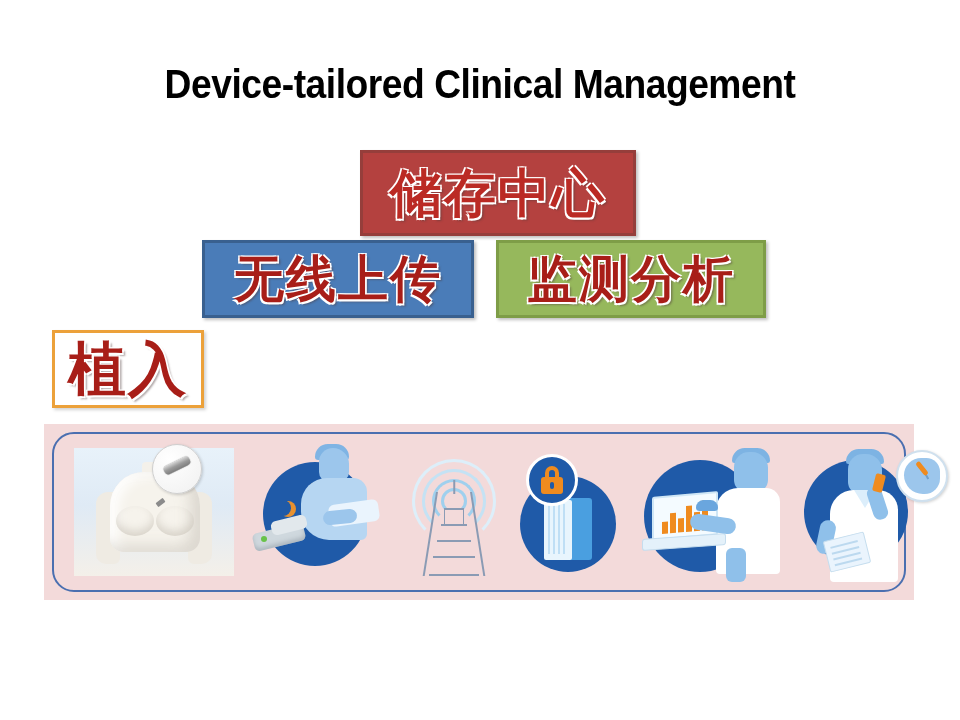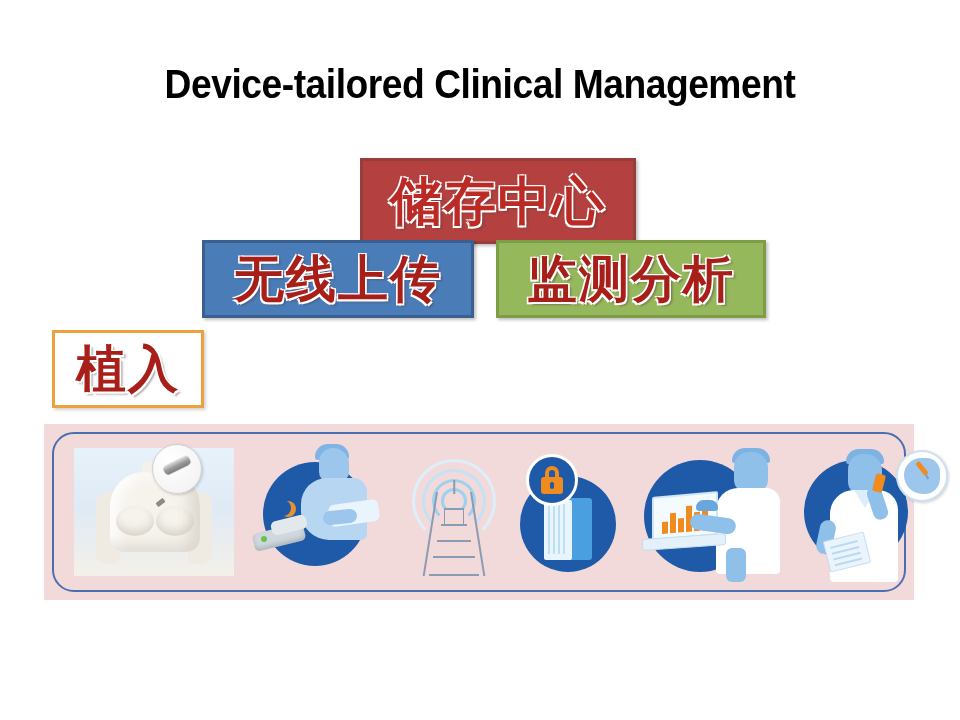--- a/index.html
+++ b/index.html
@@ -37,21 +37,21 @@
     text-shadow:
       -1.5px -1.5px 0 #ffffff,
        1.5px -1.5px 0 #ffffff,
       -1.5px  1.5px 0 #ffffff,
        1.5px  1.5px 0 #ffffff,
        3px 3px 2px rgba(80,60,60,0.45);
   }
 
   
   #stage-storage{
-    left:360px;top:158px;width:276px;height:86px;
+    left:360px;top:150px;width:276px;height:86px;
     background:#b4413f;border:3px solid #953e3b;
     box-shadow:2px 2px 3px rgba(0,0,0,0.25);
     align-items:center;
   }
   #stage-storage .cn{font-size:52px;color:#bb2a24;}
 
   
   #stage-upload{
     left:202px;top:240px;width:272px;height:78px;
     background:#4a7cb8;border:3px solid #39608f;
@@ -66,21 +66,21 @@
     box-shadow:2px 2px 3px rgba(0,0,0,0.25);
   }
   #stage-monitor .cn{font-size:50px;color:#a81e18;}
 
   
   #stage-implant{
     left:52px;top:330px;width:152px;height:78px;
     background:#ffffff;border:3px solid #eca13a;
     box-shadow:2px 2px 3px rgba(0,0,0,0.18);
   }
-  #stage-implant .cn{font-size:50px;color:#a81e18;}
+  #stage-implant .cn{font-size:58px;color:#a81e18;}
 
   
   #stage-clinical{
     left:742px;top:300px;width:202px;height:112px;
     background:#8164a5;border:8px solid #ffffff;
     box-shadow:3px 3px 5px rgba(0,0,0,0.35);
   }
   #stage-clinical .cn{font-size:66px;color:#bb2a24;}
 
   

